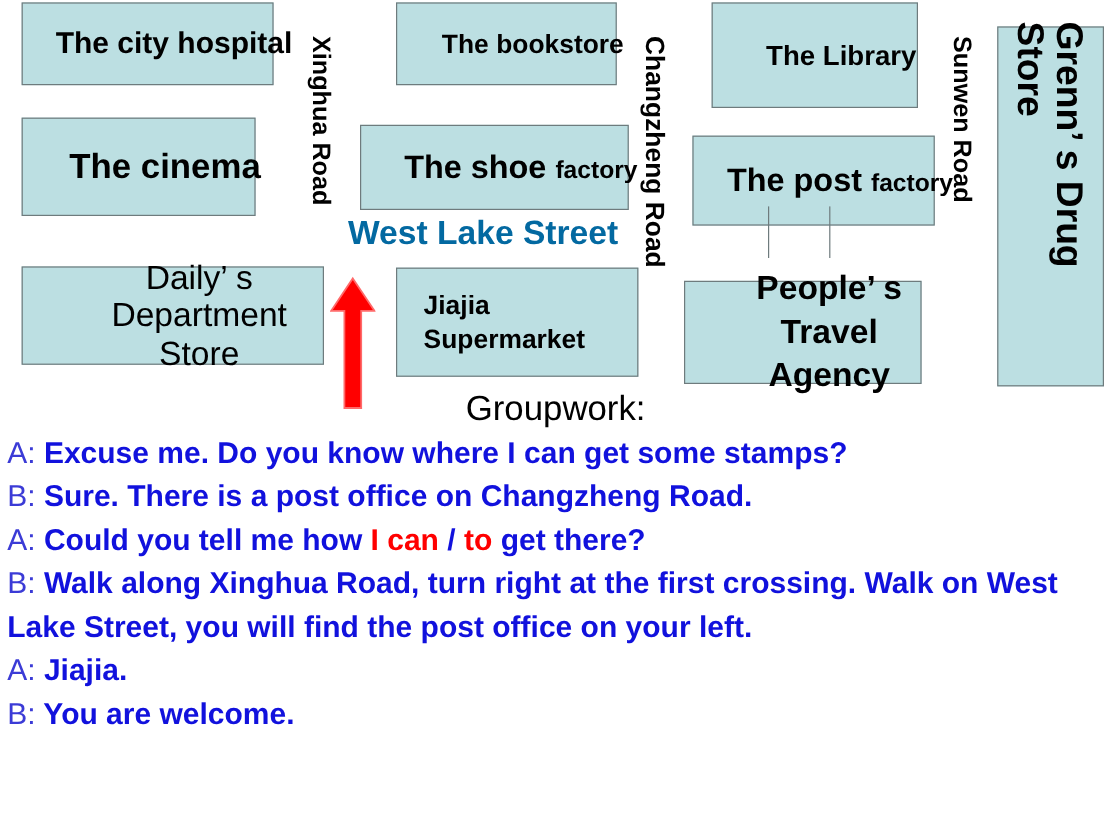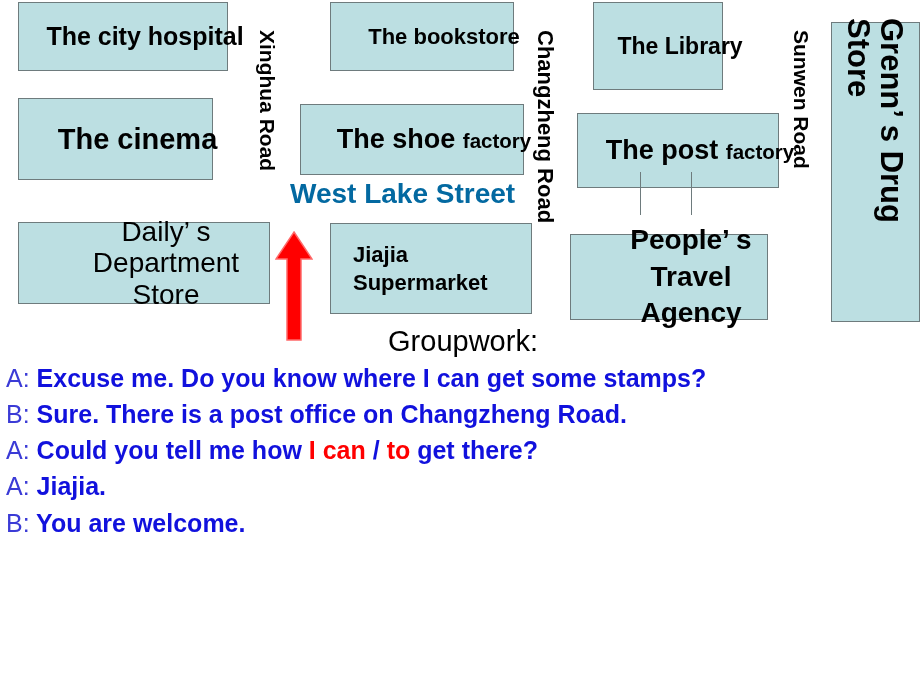--- a/index.html
+++ b/index.html
@@ -46,21 +46,21 @@
   #b-cinema     { left:18px;  top:98px;  width:195px; height:82px;  font-size:29px; }
   #b-daily      { left:18px;  top:222px; width:252px; height:82px;  font-weight:normal; font-size:28px; overflow:visible; }
   #b-daily .lbl { width: 292px; white-space: normal; text-align:center; line-height:1.12; }
 
   #b-bookstore  { left:330px; top:2px;   width:184px; height:69px;  font-size:22px; }
   #b-shoe       { left:300px; top:104px; width:224px; height:71px;  font-size:27px; }
   #b-jiajia     { left:330px; top:223px; width:202px; height:91px;  font-size:22px;
                   justify-content:center; text-align:left; padding-left:22px; }
   #b-jiajia .lbl{ white-space: normal; line-height:1.25; }
 
-  #b-library    { left:593px; top:2px;   width:130px; height:88px;  font-size:23px; }
+  #b-library    { left:593px; top:2px;   width:172px; height:88px;  font-size:23px; }
   #b-post       { left:577px; top:113px; width:202px; height:75px;  font-size:27px; }
   #b-people     { left:570px; top:234px; width:198px; height:86px;  font-size:28px; }
   #b-people .lbl{ white-space: normal; line-height:1.3; }
 
   #b-drug       { left:831px; top:22px;  width:89px;  height:300px; overflow:visible; }
 
   
   .small-word { font-size: 0.76em; }
 
   
@@ -219,20 +219,23 @@
   </p>
 
   <p class="line">
     <span class="spk">B:</span><span> Sure. There is a post office on Changzheng Road.</span>
   </p>
 
   <p class="line">
     <span class="spk">A:</span><span> Could you tell me how </span><span class="hl">I can</span><span> / </span><span class="hl">to</span><span> get there?</span>
   </p>
 
+  <p class="line">
+    <span class="spk">B:</span><span> Walk along Xinghua Road, turn right at the first crossing. Walk on West Lake Street, you will find the post office on your left.</span>
+  </p>
 
   <p class="line">
     <span class="spk">A:</span><span> Jiajia.</span>
   </p>
 
   <p class="line">
     <span class="spk">B:</span><span> You are welcome.</span>
   </p>
 </div>
 

